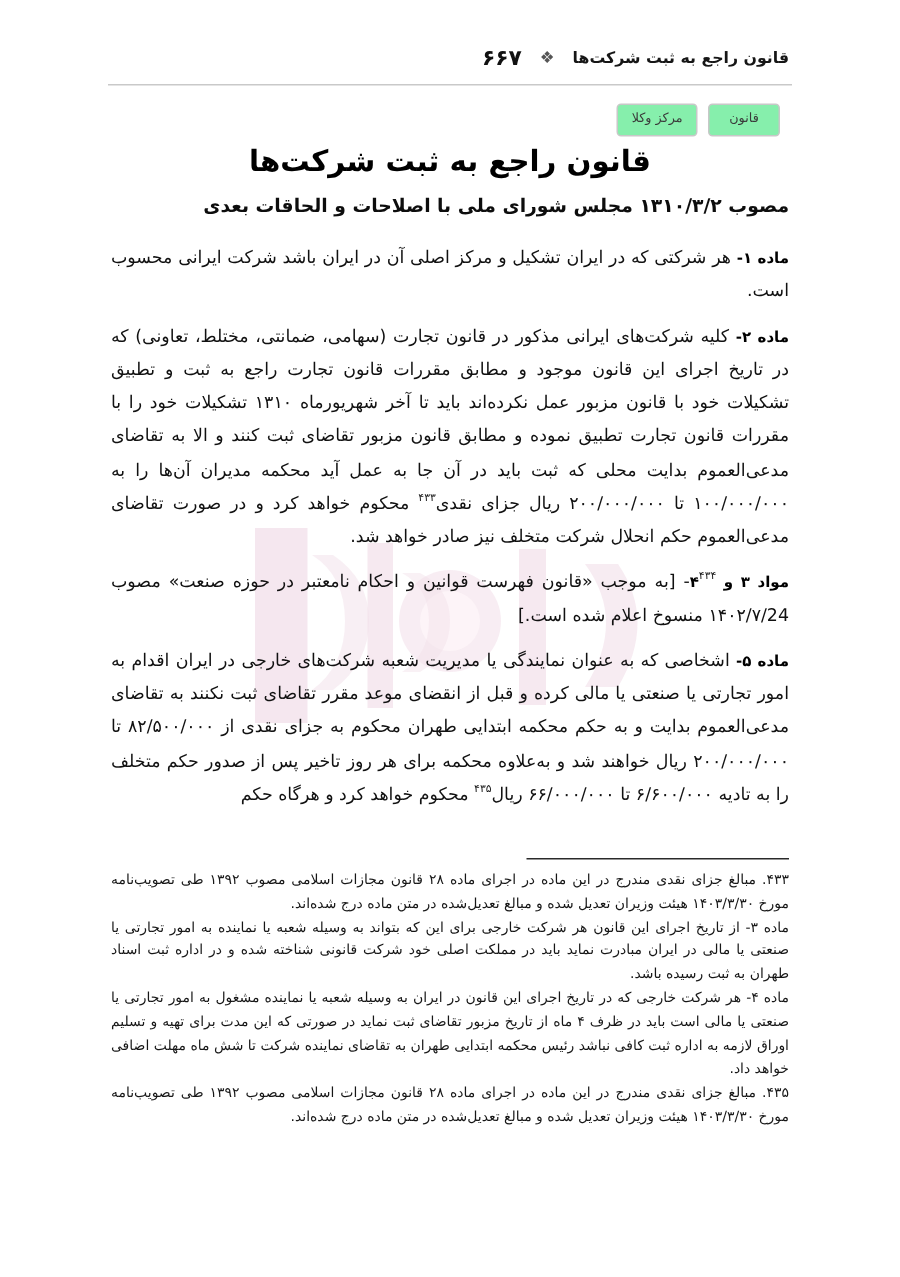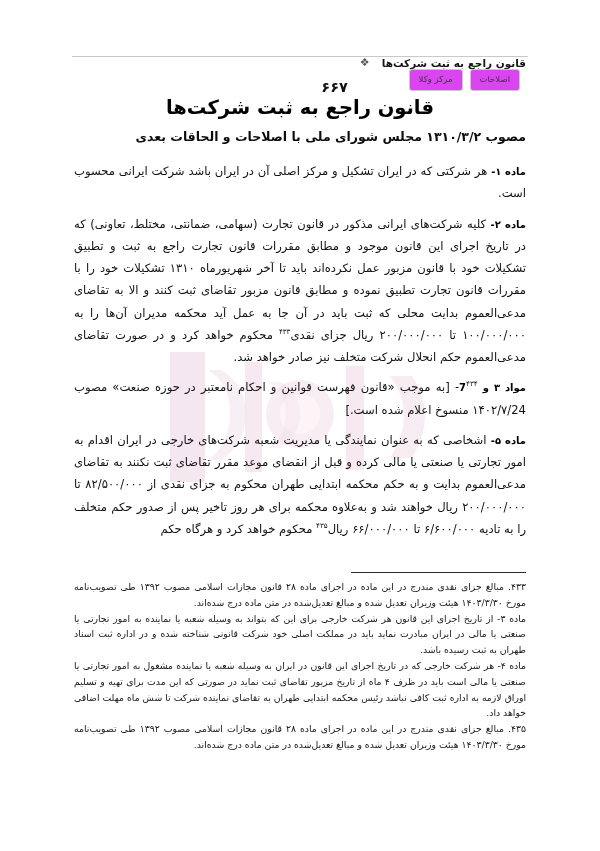--- a/index.html
+++ b/index.html
@@ -63,21 +63,20 @@
     font-size: 11px;
     color: #555;
     line-height: 1;
     transform: translateY(-1px);
   }
   .runhead-page {
     font-size: 14.5px;
     font-weight: 700;
     color: #111;
     letter-spacing: 0.5px;
-    margin-top: 48px;
   }
 
   .head-rule {
     position: absolute;
     top: 56px;
     right: 72px;
     left: 72px;
     height: 1px;
     background: #c9c9c9;
     z-index: 3;
@@ -89,21 +88,21 @@
     top: 69px;
     right: 80px;
     display: flex;
     flex-direction: row;
     gap: 7px;
     z-index: 3;
   }
   .srcbtn {
     border: 1px solid #c8c8c8;
     border-radius: 3px;
-    background: #d946ef;
+    background: #86efac;
     color: #3a3a3a;
     font-family: "DejaVu Sans", sans-serif;
     font-size: 8.5px;
     line-height: 1;
     padding: 5px 9px 6px 9px;
     min-width: 48px;
     text-align: center;
     cursor: pointer;
     white-space: nowrap;
   }
@@ -213,40 +212,40 @@
   </div>
 
   <div class="runhead">
     <span class="runhead-title">قانون راجع به ثبت شرکت‌ها</span>
     <span class="runhead-orn">❖</span>
     <span class="runhead-page">۶۶۷</span>
   </div>
   <div class="head-rule"></div>
 
   <div class="srcbar">
-    <button class="srcbtn">اصلاحات</button>
+    <button class="srcbtn">قانون</button>
     <button class="srcbtn">مرکز وکلا</button>
   </div>
 
   <div class="doc-title">قانون راجع به ثبت شرکت‌ها</div>
   <div class="doc-subtitle">مصوب ۱۳۱۰/۳/۲ مجلس شورای ملی با اصلاحات و الحاقات بعدی</div>
 
   <div class="body-block">
 
     <p class="para">
       <span class="art">ماده ۱-</span><span> هر شرکتی که در ایران تشکیل و مرکز اصلی آن در ایران باشد شرکت ایرانی محسوب است.</span>
     </p>
 
     <p class="para">
       <span class="art">ماده ۲-</span><span> کلیه شرکت‌های ایرانی مذکور در قانون تجارت (سهامی، ضمانتی، مختلط، تعاونی) که در تاریخ اجرای این قانون موجود و مطابق مقررات قانون تجارت راجع به ثبت و تطبیق تشکیلات خود با قانون مزبور عمل نکرده‌اند باید تا آخر شهریورماه ۱۳۱۰ تشکیلات خود را با مقررات قانون تجارت تطبیق نموده و مطابق قانون مزبور تقاضای ثبت کنند و الا به تقاضای مدعی‌العموم بدایت محلی که ثبت باید در آن جا به عمل آید محکمه مدیران آن‌ها را به ۱۰۰/۰۰۰/۰۰۰ تا ۲۰۰/۰۰۰/۰۰۰ ریال جزای نقدی</span><sup class="fn-ref">۴۳۳</sup><span> محکوم خواهد کرد و در صورت تقاضای مدعی‌العموم حکم انحلال شرکت متخلف نیز صادر خواهد شد.</span>
     </p>
 
 
     <p class="para sm">
-      <span class="art">مواد ۳ و 7</span><sup class="fn-ref">۴۳۴</sup><span>- [به موجب «قانون فهرست قوانین و احکام نامعتبر در حوزه صنعت» مصوب ۱۴۰۲/۷/24 منسوخ اعلام شده است.]</span>
+      <span class="art">مواد ۳ و ۴</span><sup class="fn-ref">۴۳۴</sup><span>- [به موجب «قانون فهرست قوانین و احکام نامعتبر در حوزه صنعت» مصوب ۱۴۰۲/۷/24 منسوخ اعلام شده است.]</span>
     </p>
 
     <p class="para">
       <span class="art">ماده ۵-</span><span> اشخاصی که به عنوان نمایندگی یا مدیریت شعبه شرکت‌های خارجی در ایران اقدام به امور تجارتی یا صنعتی یا مالی کرده و قبل از انقضای موعد مقرر تقاضای ثبت نکنند به تقاضای مدعی‌العموم بدایت و به حکم محکمه ابتدایی طهران محکوم به جزای نقدی از ۸۲/۵۰۰/۰۰۰ تا ۲۰۰/۰۰۰/۰۰۰ ریال خواهند شد و به‌علاوه محکمه برای هر روز تاخیر پس از صدور حکم متخلف را به تادیه ۶/۶۰۰/۰۰۰ تا ۶۶/۰۰۰/۰۰۰ ریال</span><sup class="fn-ref">۴۳۵</sup><span> محکوم خواهد کرد و هرگاه حکم</span>
     </p>
 
   </div>
 
   <div class="fn-block">
     <div class="fn-rule"></div>

